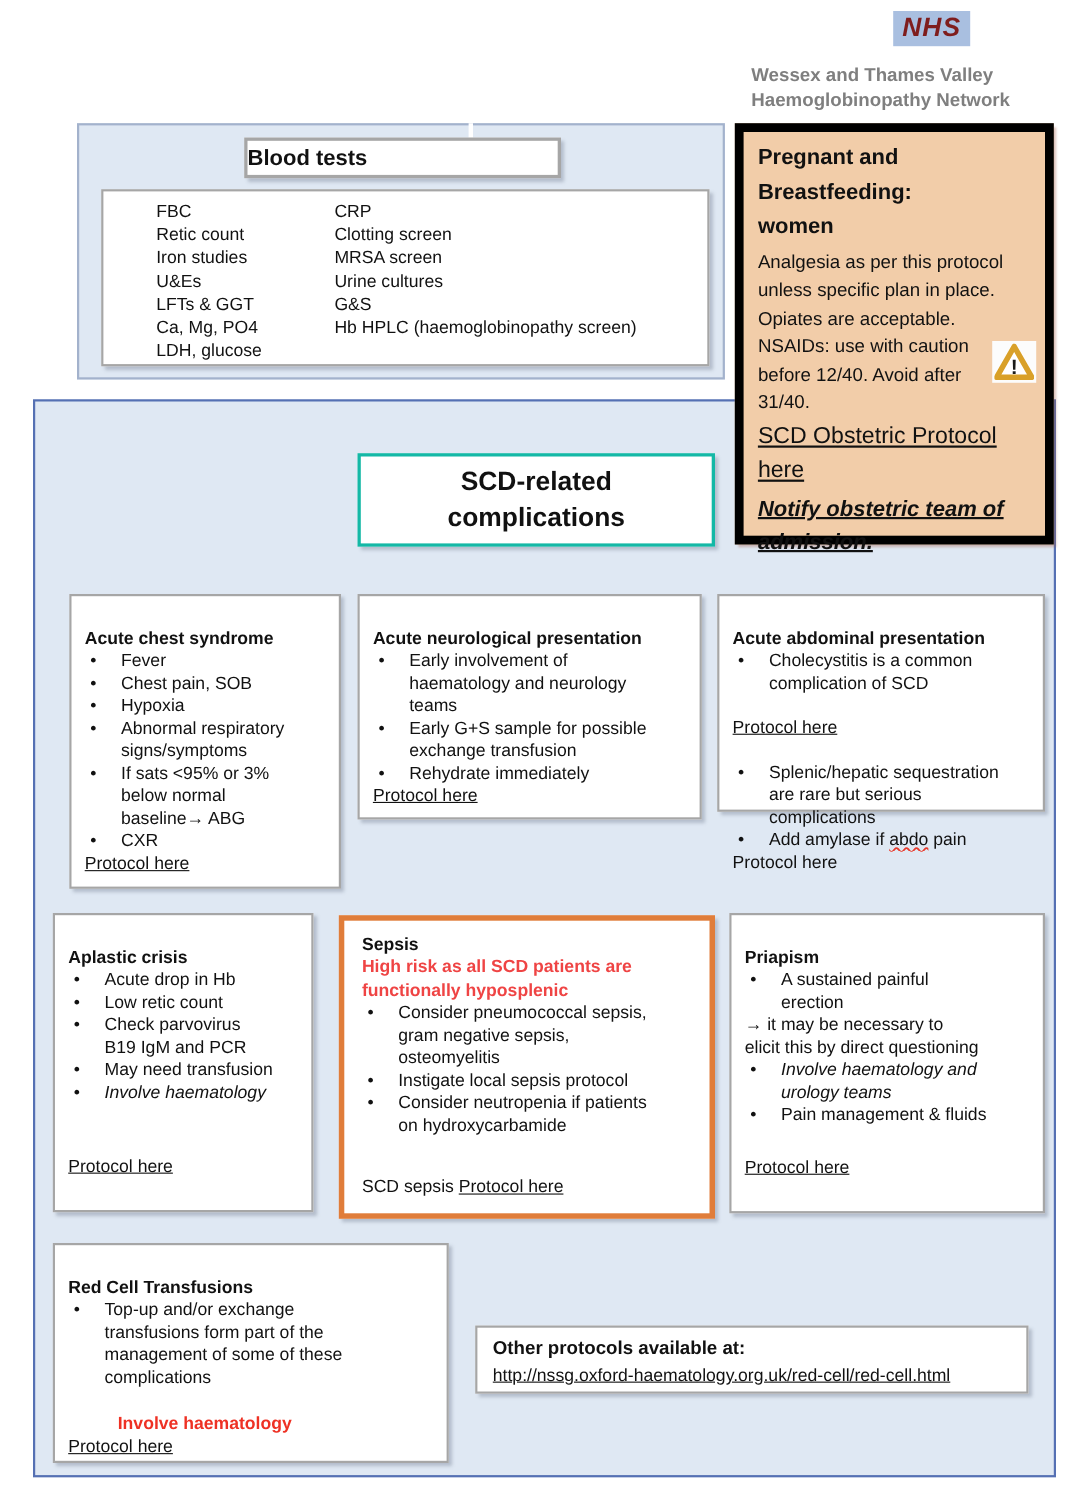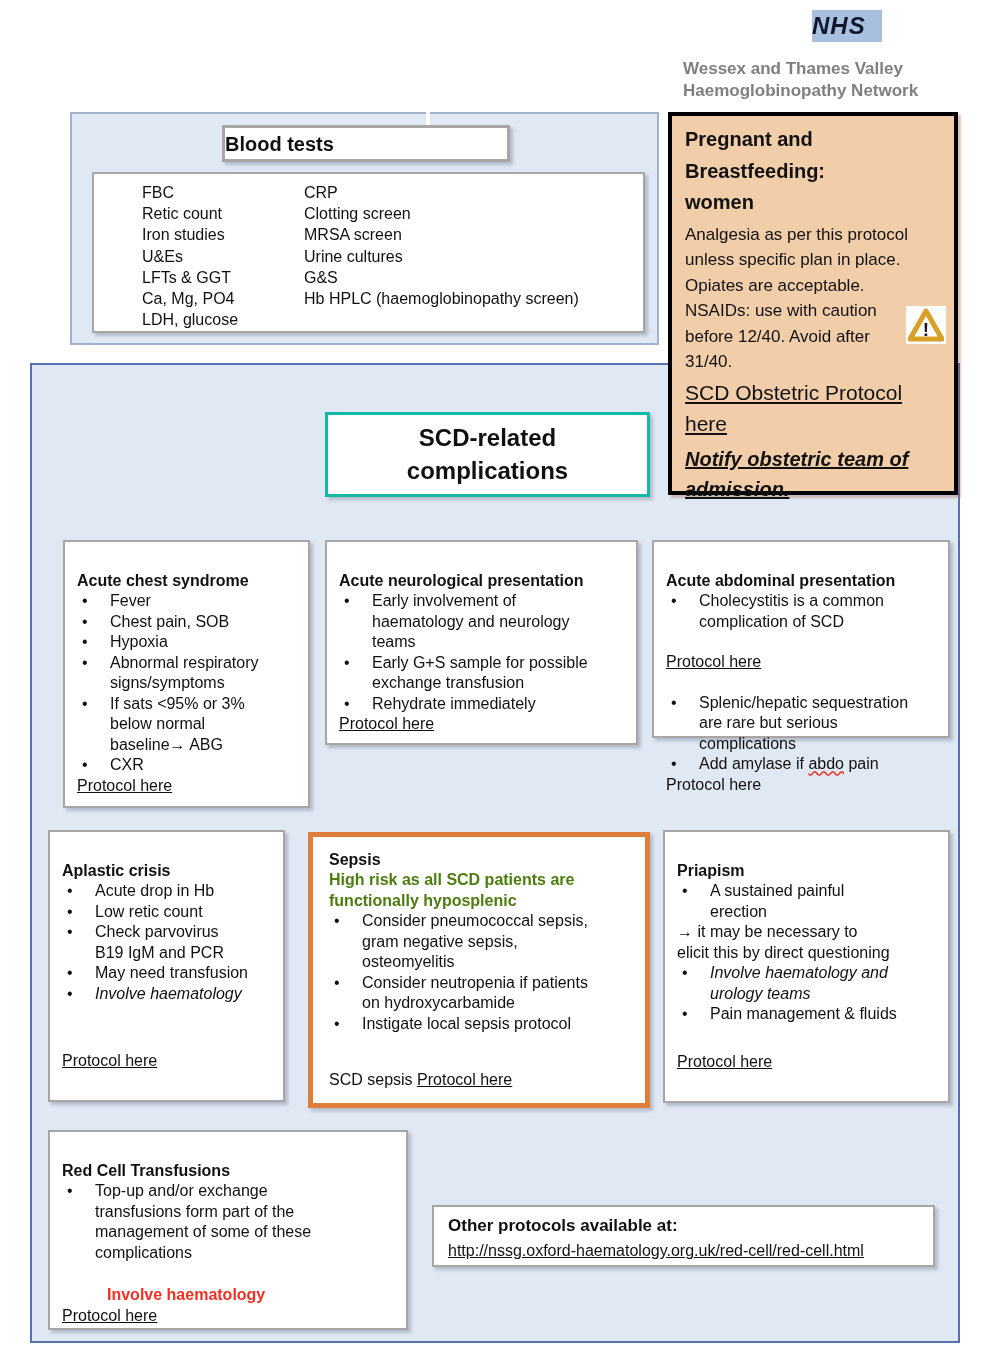--- a/index.html
+++ b/index.html
@@ -7,22 +7,22 @@
   body {
     width:992px; height:1358px; position:relative;
     font-family:"Liberation Sans","DejaVu Sans",sans-serif;
     color:#111; overflow:hidden;
   }
   .abs { position:absolute; }
 
   
   .nhs-logo {
     left:812px; top:10px; width:70px; height:32px;
-    background:#a9bfe0; color:#0f172a; font-weight:bold; font-style:italic;
-    font-size:24px; line-height:31px; letter-spacing:1px;
+    background:#a9bfe0; color:#7f1d1d; font-weight:bold; font-style:italic;
+    font-size:24px; text-align:center; line-height:31px; letter-spacing:1px;
   }
   .network-name {
     left:683px; top:58px; width:280px;
     color:#7f7f7f; font-weight:bold; font-size:17px; line-height:1.28;
   }
 
   
   .bt-panel { left:70px; top:112px; width:589px; height:233px;
     background:#dfe8f3; border:2px solid #a3b2cc; }
   .bt-connector { left:426px; top:112px; width:4px; height:16px; background:#ffffff; }
@@ -31,21 +31,21 @@
     font-weight:bold; font-size:20px; text-align:left; line-height:32px; }
   .bt-inner { left:92px; top:172px; width:553px; height:161px;
     background:#fff; border:2px solid #a6a6a6; box-shadow:3px 3px 3px rgba(115,125,145,.4);
     padding:8px 0 0 48px; display:flex; font-size:16px; }
   .bt-col1 { width:162px; }
   .bt-col2 { flex:1; }
   .bt-item { line-height:21.2px; white-space:pre-wrap; }
 
   
   .pregnant { left:668px; top:112px; width:290px; height:383px;
-    background:#f2cda9; border:4px solid #000000; box-shadow:3px 3px 2px rgba(160,90,70,.35);
+    background:#f2cda9; border:8px solid #000000; box-shadow:3px 3px 2px rgba(160,90,70,.35);
     padding:8px 13px; }
   .preg-title { font-weight:bold; font-size:20px; line-height:1.58; white-space:pre-wrap; }
   .preg-body { font-size:17px; line-height:1.5; margin-top:3px; white-space:pre-wrap; width:250px; }
   .preg-link { display:inline-block; font-size:21px; line-height:1.5; text-decoration:underline; margin-top:2px; cursor:pointer; }
   .preg-notify { font-size:20px; font-weight:bold; font-style:italic; line-height:1.5;
     text-decoration:underline; white-space:pre-wrap; margin-top:4px; }
   .warn-icon { right:8px; top:190px; width:40px; height:38px; background:#fcfcfc;
     display:flex; align-items:center; justify-content:center; }
 
   
@@ -72,21 +72,21 @@
 
   .chest    { left:63px;  top:540px; width:247px; height:268px; }
   .neuro    { left:325px; top:540px; width:313px; height:205px; }
   .abdo     { left:652px; top:540px; width:298px; height:198px; }
   .aplastic { left:48px;  top:830px; width:237px; height:272px; }
   .sepsis   { left:308px; top:832px; width:342px; height:276px; border:5px solid #e07d3a; padding:13px 16px; }
   .priapism { left:663px; top:830px; width:287px; height:273px; }
   .redcell  { left:48px;  top:1130px; width:360px; height:200px; }
   .other    { left:432px; top:1205px; width:503px; height:62px; padding:7px 14px; display:block; }
   .gap20 { margin-top:20px; }
-  .sepsis-warning { color:#4d7c0f; font-weight:bold; white-space:pre-wrap; }
+  .sepsis-warning { color:#ef4444; font-weight:bold; white-space:pre-wrap; }
   .arrow-note { white-space:pre-wrap; }
   .emergency { color:#ee3124; font-weight:bold; text-align:center; white-space:pre-wrap; }
   .involve-red { color:#ee3124; font-weight:bold; margin:22px 0 0 45px; }
   .url-link { text-decoration:underline; cursor:pointer; font-size:16px; line-height:1.45; }
   .other-title { font-weight:bold; font-size:17px; line-height:1.45; }
 </style>
 </head>
 <body>
 
 <div class="abs nhs-logo">NHS</div>
@@ -248,26 +248,26 @@
   <div class="sepsis-warning">High risk as all SCD patients are
 functionally hyposplenic</div>
   <div class="b">
       <span class="dot"></span>
       <span class="t">Consider pneumococcal sepsis,
 gram negative sepsis,
 osteomyelitis</span>
     </div>
   <div class="b">
       <span class="dot"></span>
+      <span class="t">Instigate local sepsis protocol</span>
+    </div>
+  <div class="b">
+      <span class="dot"></span>
       <span class="t">Consider neutropenia if patients
 on hydroxycarbamide</span>
-    </div>
-  <div class="b">
-      <span class="dot"></span>
-      <span class="t">Instigate local sepsis protocol</span>
     </div>
   <div class="mt-auto"><span>SCD sepsis </span><span class="plink">Protocol here</span></div>
 </div>
 
 <div class="abs box priapism">
   <div class="box-title">Priapism</div>
   <div class="b">
       <span class="dot"></span>
       <span class="t">A sustained painful
 erection</span>

